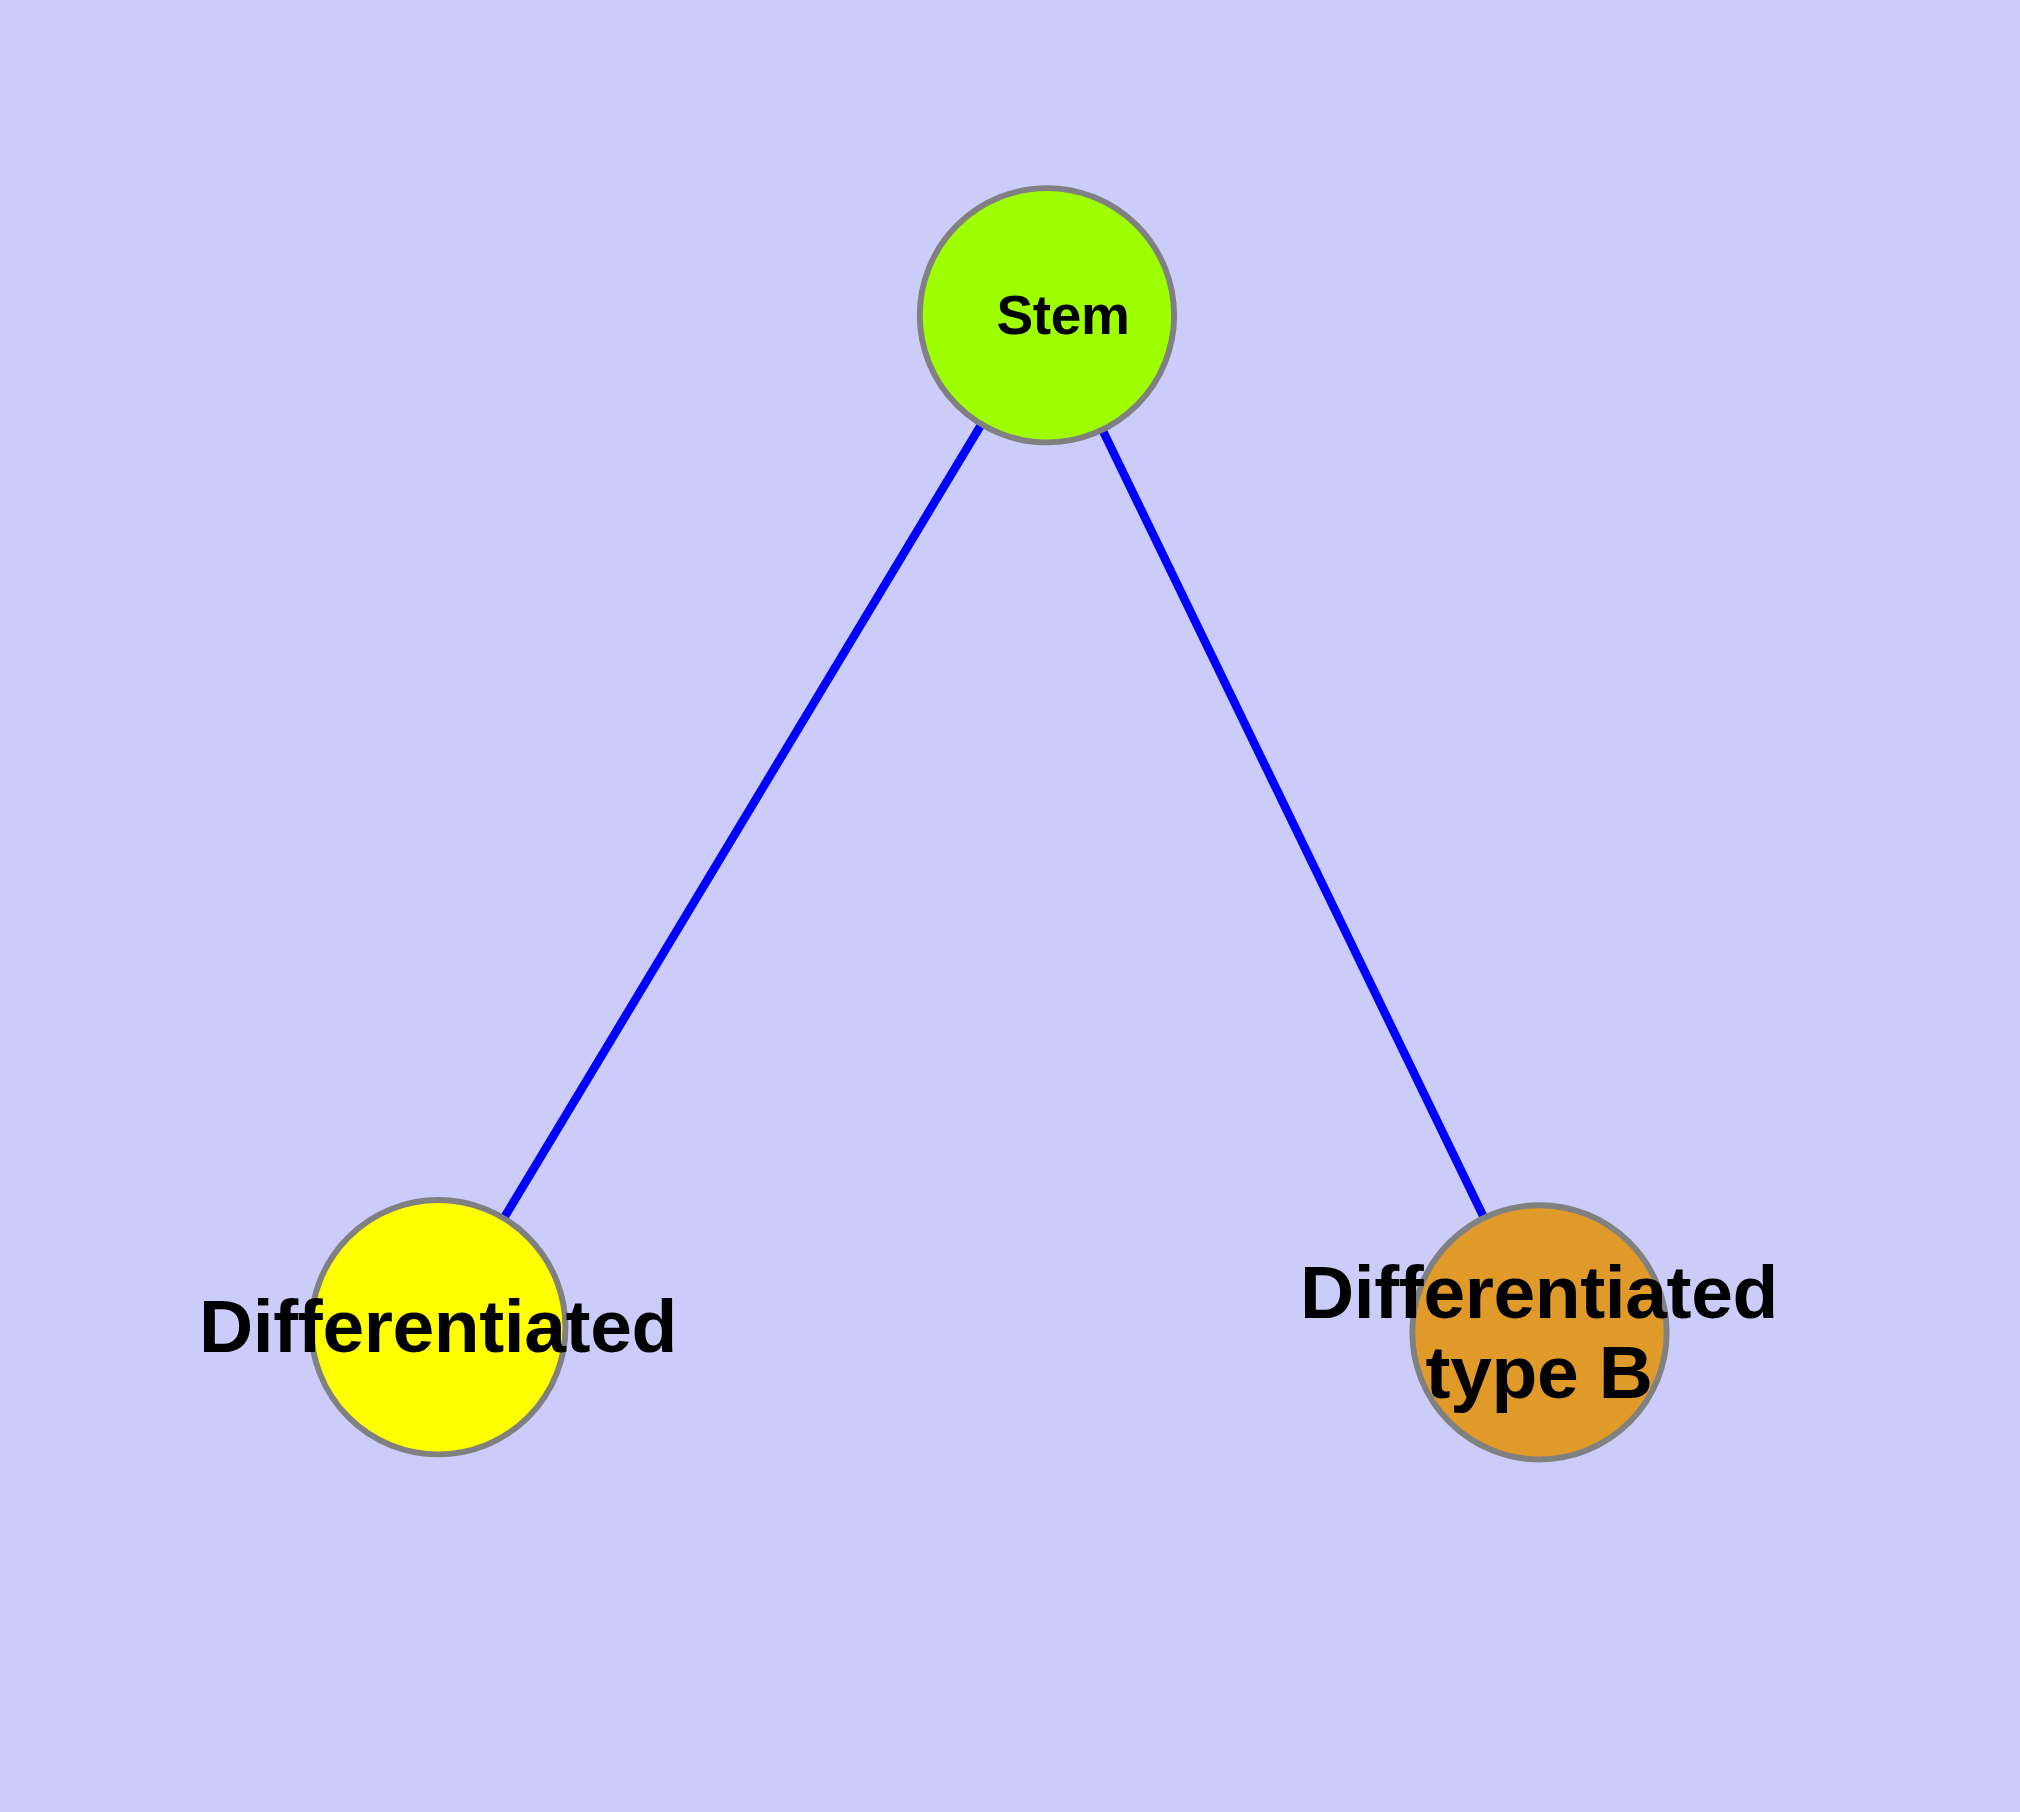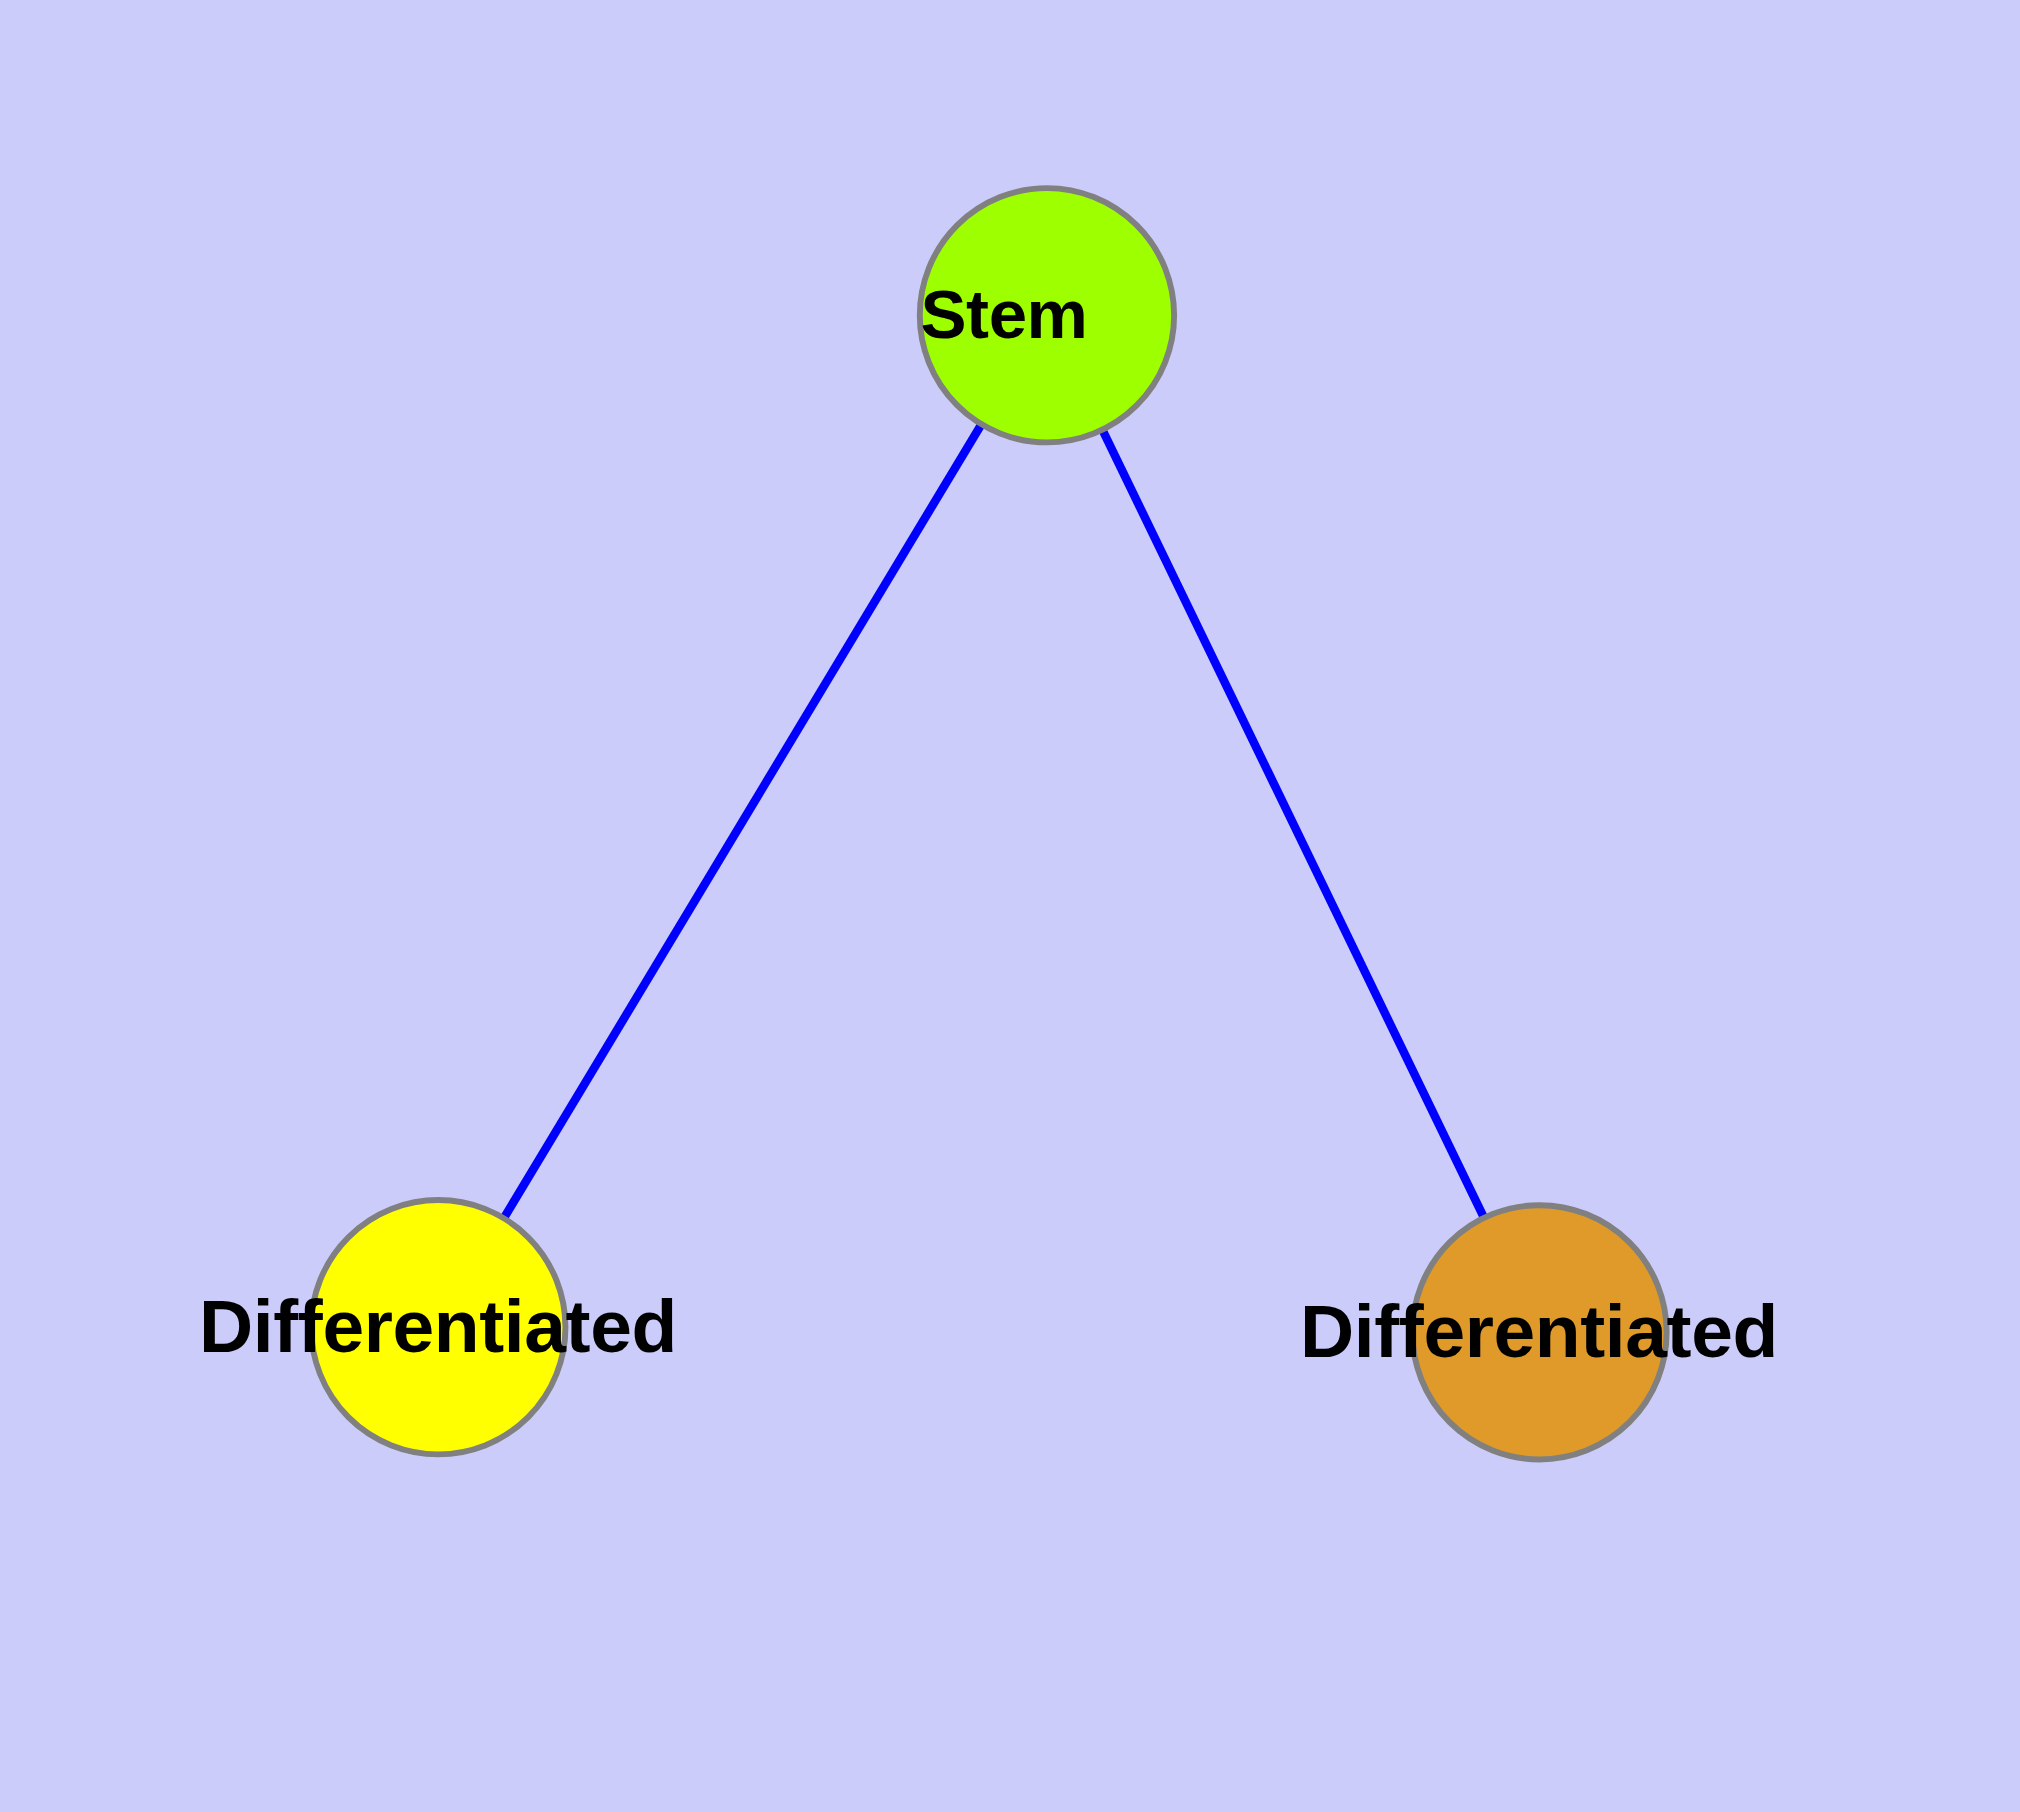--- a/index.html
+++ b/index.html
@@ -49,19 +49,19 @@
         <line x1="1235" y1="372" x2="1816" y2="1572" stroke="#0000ff" stroke-width="10" stroke-linecap="butt"></line>
       </g>
     <g id="node-layer">
         <circle cx="1235" cy="372" r="150" fill="#9eff00" stroke="#808080" stroke-width="7"></circle>
         <circle cx="517" cy="1566" r="150" fill="#ffff00" stroke="#808080" stroke-width="7"></circle>
         <circle cx="1816" cy="1572" r="150" fill="#e09a2a" stroke="#808080" stroke-width="7"></circle>
       </g>
   </svg>
 
   <div id="label-layer">
-      <div class="node-label" style="left: 1004px; top: 315px; color: rgb(0, 0, 0); font-size: 69px;"><span style="display: block;">Stem</span></div>
+      <div class="node-label" style="left: 1063px; top: 315px; color: rgb(0, 0, 0); font-size: 55px;"><span style="display: block;">Stem</span></div>
       <div class="node-label" style="left: 438px; top: 1327px; color: rgb(0, 0, 0); font-size: 75px;"><span style="display: block;">Differentiated</span></div>
-      <div class="node-label" style="left: 1539px; top: 1332px; color: rgb(0, 0, 0); font-size: 75px;"><span style="display: block;">Differentiated</span></div>
+      <div class="node-label" style="left: 1539px; top: 1332px; color: rgb(0, 0, 0); font-size: 75px;"><span style="display: block;">Differentiated</span><span style="display: block;">type B</span></div>
     </div>
 
 </div>
 
 
 </body></html>

